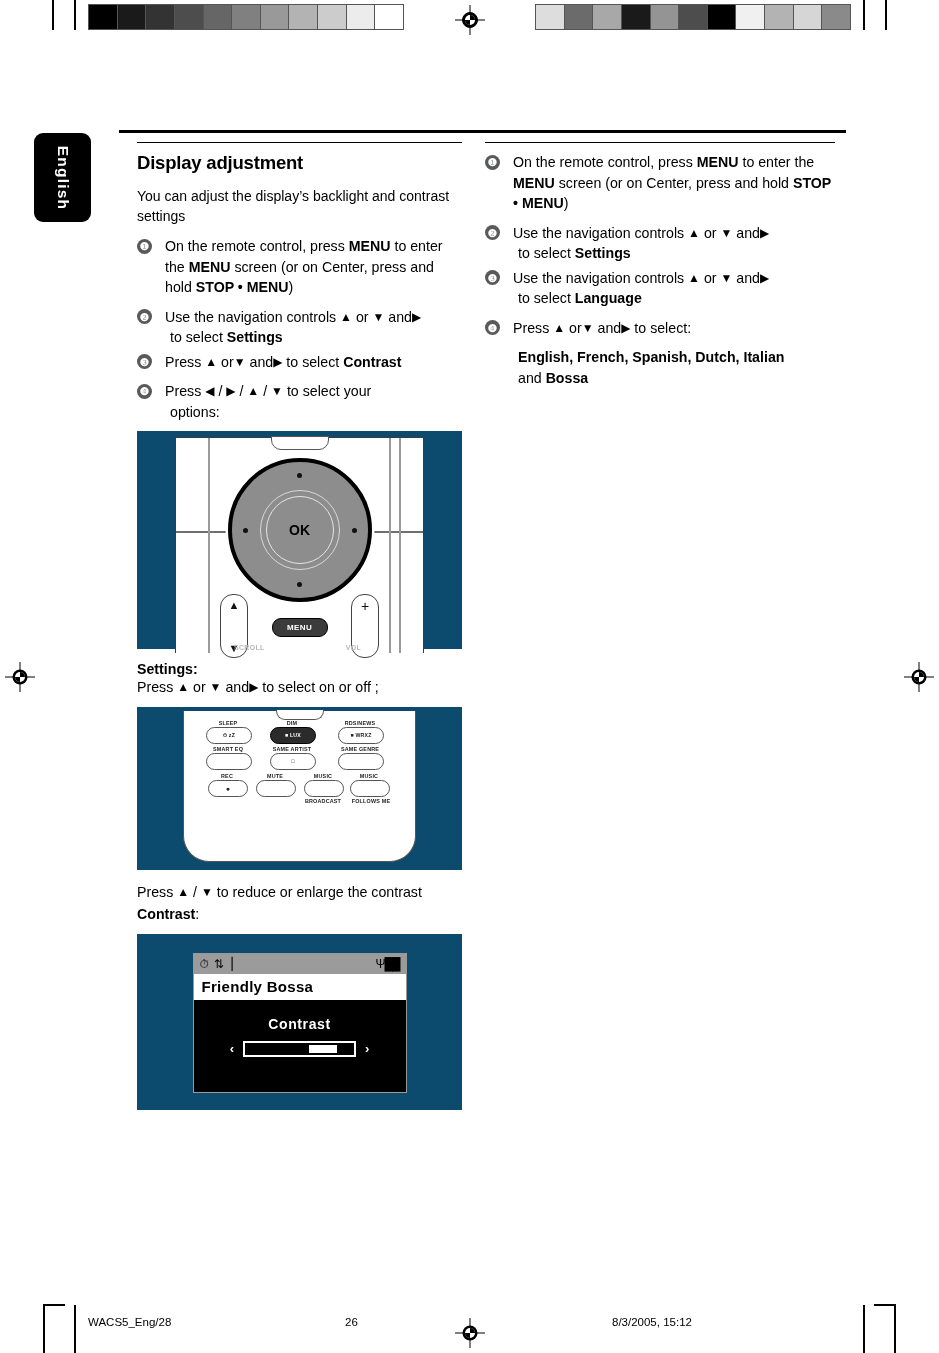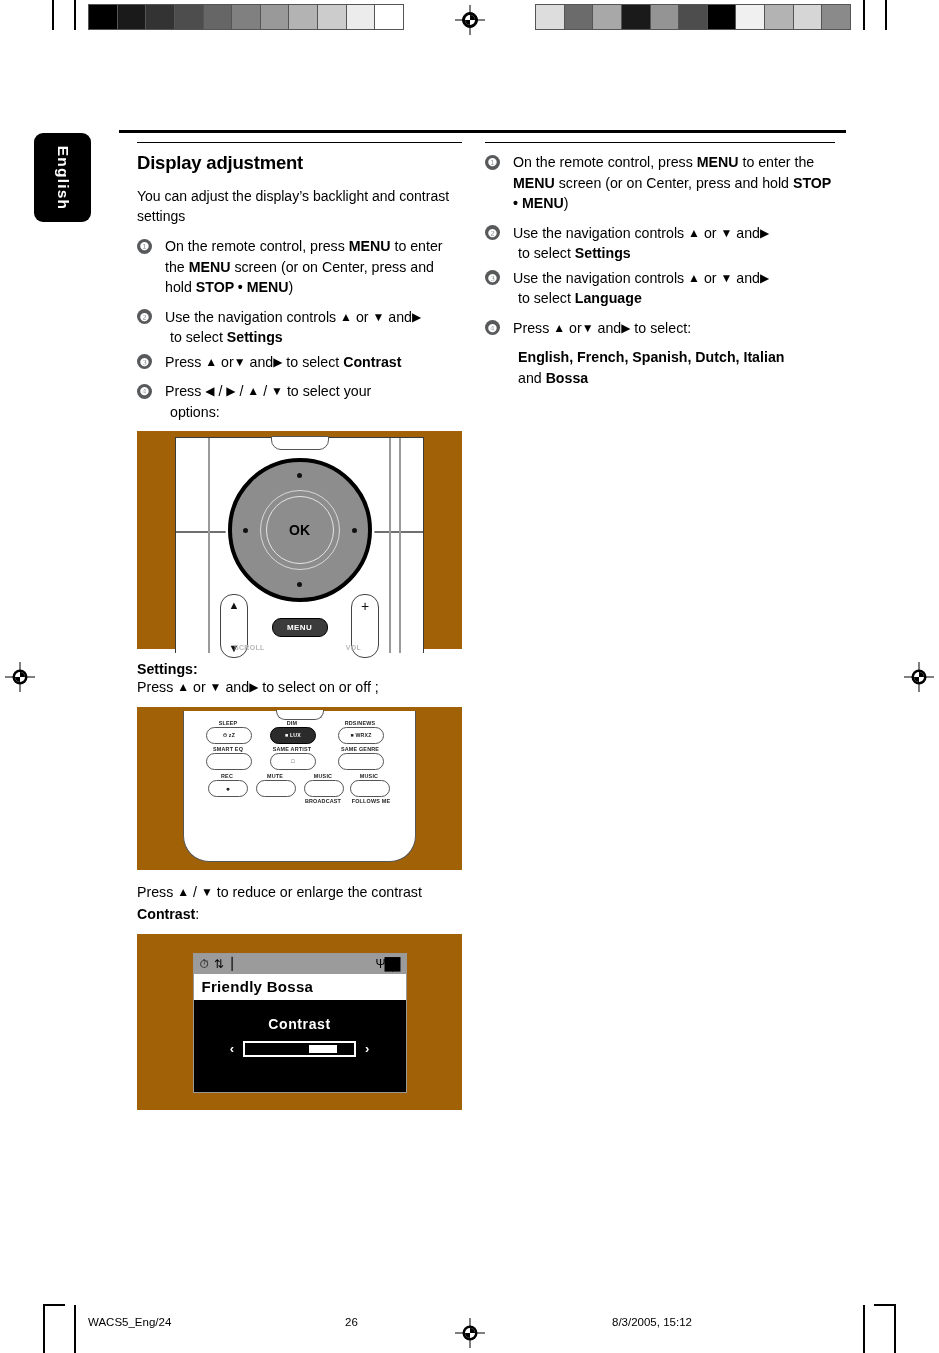--- a/index.html
+++ b/index.html
@@ -68,21 +68,21 @@
 
   
   .bullet{position:relative;padding-left:28px;font-size:14.2px;line-height:20.5px;margin-bottom:8px;}
   .bullet .dot{position:absolute;left:1px;top:6px;width:9px;height:9px;border-radius:50%;background:#000;}
 
   
   .lead{font-size:14.2px;font-weight:bold;margin:0;}
   .plain{font-size:14.2px;line-height:20.5px;margin:0 0 2px 0;}
 
   
-  .figbox{background:#a16207;margin:9px 0 12px 0;position:relative;padding-left:28px;}
+  .figbox{background:#0c4a6e;margin:9px 0 12px 0;position:relative;padding-left:28px;}
   #fig-nav{height:218px;}
   #fig-remote{height:163px;}
   #fig-screen{height:176px;}
 
   
   .remote-face{position:absolute;left:38px;right:38px;top:6px;bottom:-4px;background:#fff;border:1.4px solid #3a3a3a;border-bottom:none;}
   .hline{position:absolute;height:1.6px;background:#6f6f6f;}
   .vline{position:absolute;width:1.6px;background:#9a9a9a;}
   .navring{
     position:absolute;left:50%;top:20px;transform:translateX(-50%);
@@ -384,17 +384,17 @@
       <span class="num">❸</span>
       <span>Use the navigation controls <span class="ar">▲</span>  or  <span class="ar">▼</span>  and<span class="ar">▶</span><span class="sub">to select <b>Language</b></span></span>
     </div>
     <div class="step">
       <span class="num">❹</span>
       <span>Press  <span class="ar">▲</span>  or<span class="ar">▼</span>  and<span class="ar">▶</span> to  select:</span>
     </div>
     <div style="padding-left:33px;font-size:14.2px;line-height:20.5px;"><b>English, French, Spanish, Dutch, Italian</b><br>and <b>Bossa</b></div>
   </div>
 
-  <div class="footer" id="foot-file">WACS5_Eng/24</div>
+  <div class="footer" id="foot-file">WACS5_Eng/28</div>
   <div class="footer" id="foot-page">26</div>
   <div class="footer" id="foot-date">8/3/2005, 15:12</div>
 
 </div>
 
 </body></html>

